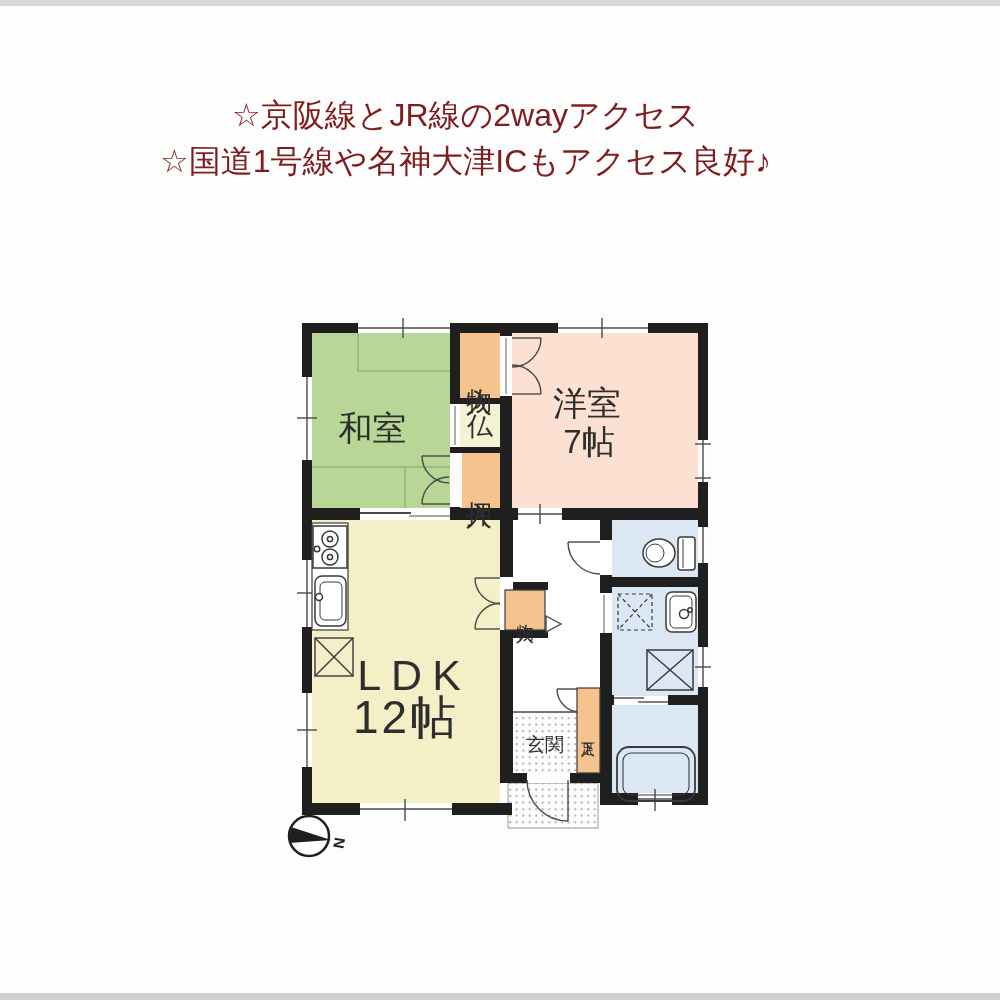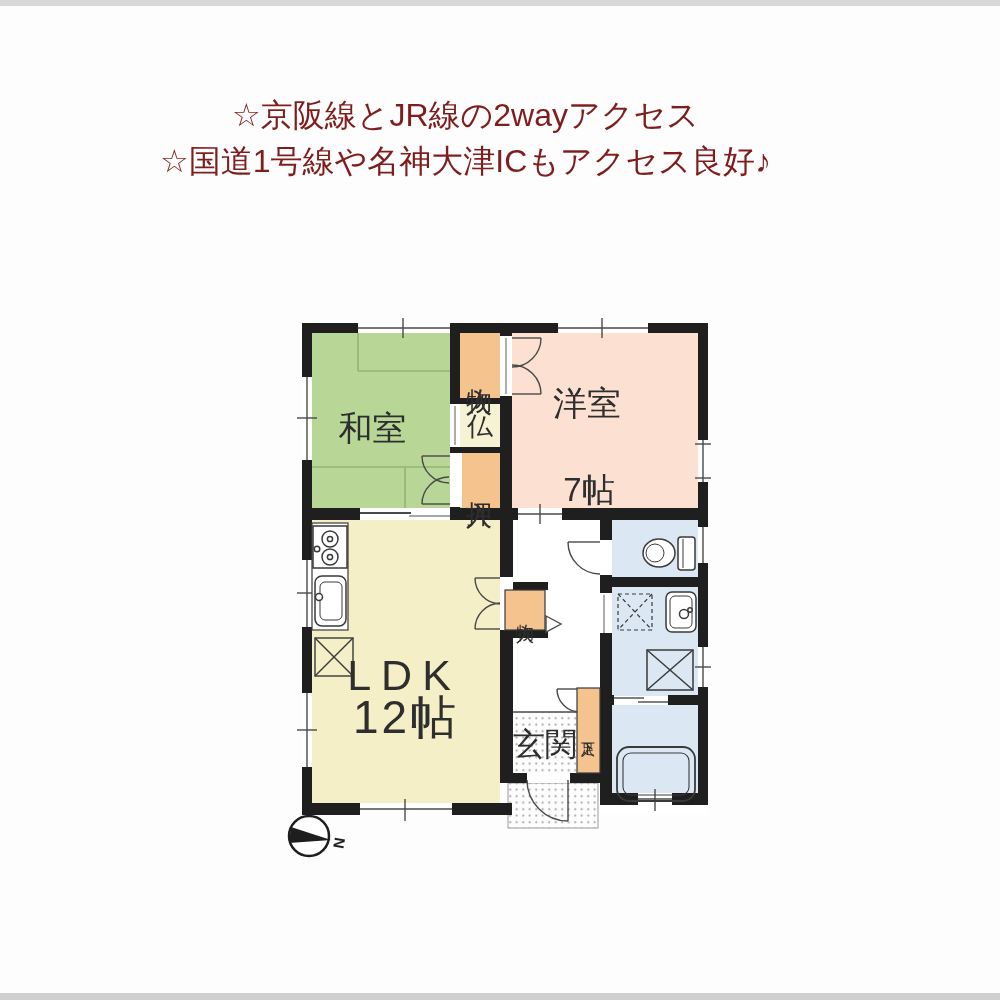--- a/index.html
+++ b/index.html
@@ -221,24 +221,24 @@
 
     <g>
       <circle cx="309" cy="836" r="20" fill="#ffffff" stroke="#1e1e1e" stroke-width="2.5"></circle>
       <polygon points="331,840 291,827 289,843" fill="#1e1e1e"></polygon>
       <text transform="translate(339,843) rotate(100)" text-anchor="middle" dy="5" font-size="15" font-weight="bold" fill="#1e1e1e">N</text>
     </g>
   </svg>
 
   <div class="lbl" style="left:312px;top:382px;width:121px;height:40px;font-size:34px;margin-top:27px;">和室</div>
   <div class="lbl" style="left:512px;top:384px;width:150px;height:40px;font-size:34px;">洋室</div>
-  <div class="lbl" style="left:512px;top:422px;width:154px;height:40px;font-size:33px;margin-top:48px;">7帖</div>
-  <div class="lbl" style="left:308px;top:652px;width:192px;height:46px;font-size:43px;letter-spacing:10px;">LDK</div>
+  <div class="lbl" style="left:512px;top:422px;width:154px;height:40px;font-size:33px;">7帖</div>
+  <div class="lbl" style="left:318px;top:652px;width:192px;height:46px;font-size:43px;letter-spacing:10px;">LDK</div>
   <div class="lbl" style="left:310px;top:696px;width:192px;height:44px;font-size:46px;letter-spacing:3px;">12帖</div>
-  <div class="lbl" style="left:503px;top:728px;width:84px;height:34px;font-size:32px;">玄関</div>
+  <div class="lbl" style="left:503px;top:728px;width:84px;height:34px;font-size:19px;">玄関</div>
   <div class="lbl vlbl" style="left:460px;top:336px;width:40px;height:64px;font-size:26px;">物入</div>
   <div class="lbl" style="left:460px;top:406px;width:40px;height:40px;font-size:26px;">仏</div>
   <div class="lbl vlbl" style="left:460px;top:452px;width:40px;height:58px;font-size:26px;">押入</div>
   <div class="lbl vlbl" style="left:505px;top:589px;width:40px;height:42px;font-size:18px;">物入</div>
   <div class="lbl vlbl" style="left:577px;top:691px;width:23px;height:80px;font-size:14px;">下足入</div>
 
   <div class="edge bottom"></div>
 </div>
 
 </body></html>

